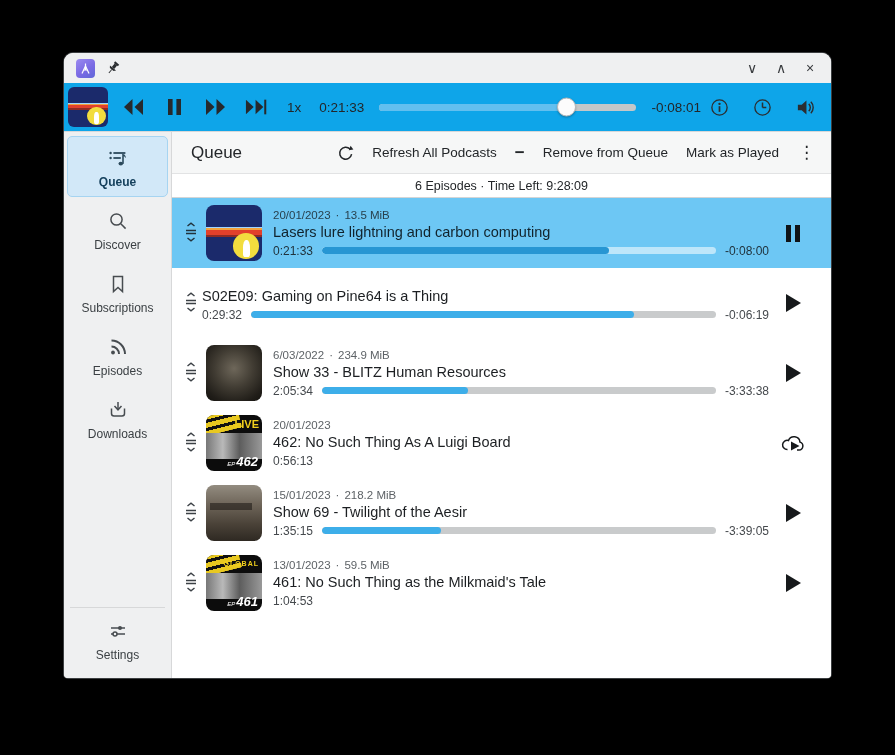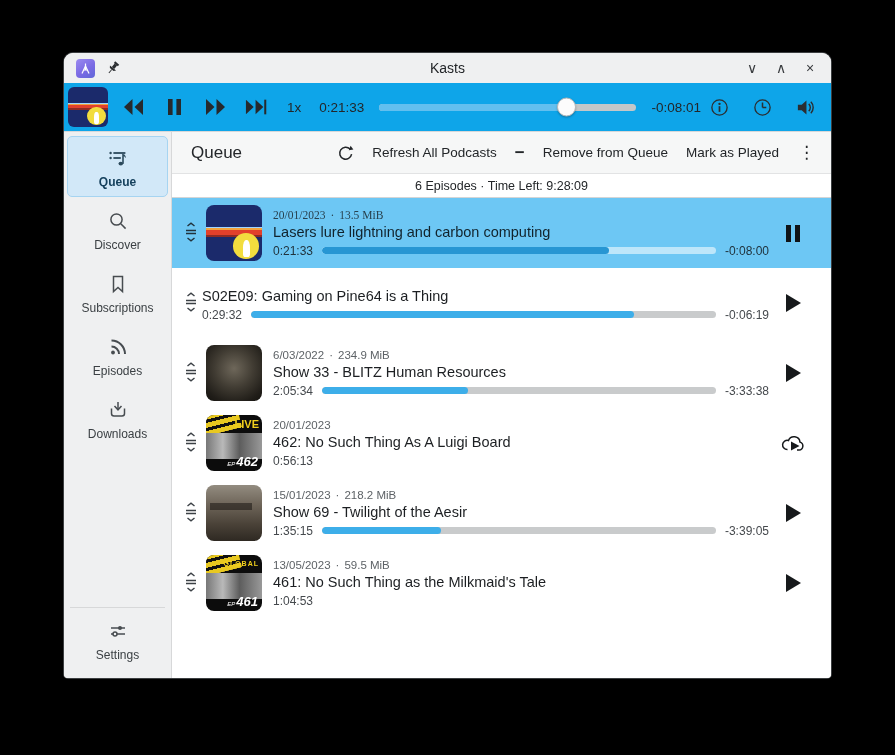--- a/index.html
+++ b/index.html
@@ -63,21 +63,21 @@
   
   .list{flex:1;overflow:hidden;}
   .row{height:70px;display:flex;align-items:center;padding:0 14px 0 8px;}
   .row.selected{background:#6dc7f4;}
   .drag{width:22px;flex:0 0 22px;display:flex;justify-content:center;color:#3c4146;}
   .row.selected .drag{color:#21323c;}
   .thumb{width:56px;height:56px;flex:0 0 56px;border-radius:8px;overflow:hidden;position:relative;
          margin:0 11px 0 4px;background:#222;}
   .einfo{flex:1;min-width:0;display:flex;flex-direction:column;justify-content:center;}
   .emeta{font-size:11.5px;color:#5d6266;white-space:nowrap;}
-  .row.selected .emeta{color:#28414e;font-family:Liberation Serif, serif;}
+  .row.selected .emeta{color:#28414e;}
   .emeta .dot{margin:0 5px;}
   .etitle{font-size:14.5px;color:#1c1f22;margin-top:3px;white-space:nowrap;overflow:hidden;text-overflow:ellipsis;}
   .row.selected .etitle{color:#11232c;}
   .eprog{display:flex;align-items:center;gap:9px;margin-top:4px;font-size:12px;color:#45494d;}
   .row.selected .eprog{color:#20333d;}
   .ebar{flex:1;height:7px;border-radius:4px;background:#c9cbcc;overflow:hidden;}
   .row.selected .ebar{background:rgba(255,255,255,.55);}
   .ebar .efill{height:100%;border-radius:4px;background:#3daee9;}
   .row.selected .ebar .efill{background:#2796d3;}
   .action{width:48px;flex:0 0 48px;display:flex;justify-content:center;align-items:center;color:#1b1e20;}
@@ -126,21 +126,20 @@
         </svg>
     </div>
     <svg class="pin" viewBox="0 0 16 16">
       <g transform="rotate(40 8 8)" fill="#2b2e31">
         <rect x="5.4" y="1.5" width="5.2" height="2"></rect>
           <rect x="6.4" y="3.5" width="3.2" height="4.5"></rect>
         <path d="M4 8 h8 l-1.6 2 h-4.8 z"></path>
           <rect x="7.6" y="10" width="0.9" height="4.5"></rect>
       </g>
     </svg>
-    <div class="win-title">Kasts</div>
     <div class="win-controls">
       <div class="win-btn">∨</div>
       <div class="win-btn">∧</div>
       <div class="win-btn">×</div>
     </div>
   </div>
 
   <div class="toolbar">
     <div class="now-thumb th-lightning">
       <div class="band"></div>
@@ -456,21 +455,21 @@
               </svg>
           </div>
           <div class="thumb th-fish">
             <div class="stripe"></div>
               <div class="tag small">GLOBAL</div>
               <div class="photo"></div>
             <div class="ep"><span class="eplbl">EP</span><span>461</span></div>
           </div>
           <div class="einfo">
             <div class="emeta">
-              <span>13/05/2023</span><span class="dot">·</span><span>59.5 MiB</span>
+              <span>13/01/2023</span><span class="dot">·</span><span>59.5 MiB</span>
             </div>
             <div class="etitle">461: No Such Thing as the Milkmaid's Tale</div>
             <div class="eprog">
                 <span>1:04:53</span>
               </div>
           </div>
           <div class="action">
             <svg width="18" height="20" viewBox="0 0 18 20" fill="#16191b">
                 <polygon points="2,1 17,10 2,19"></polygon>
               </svg>

